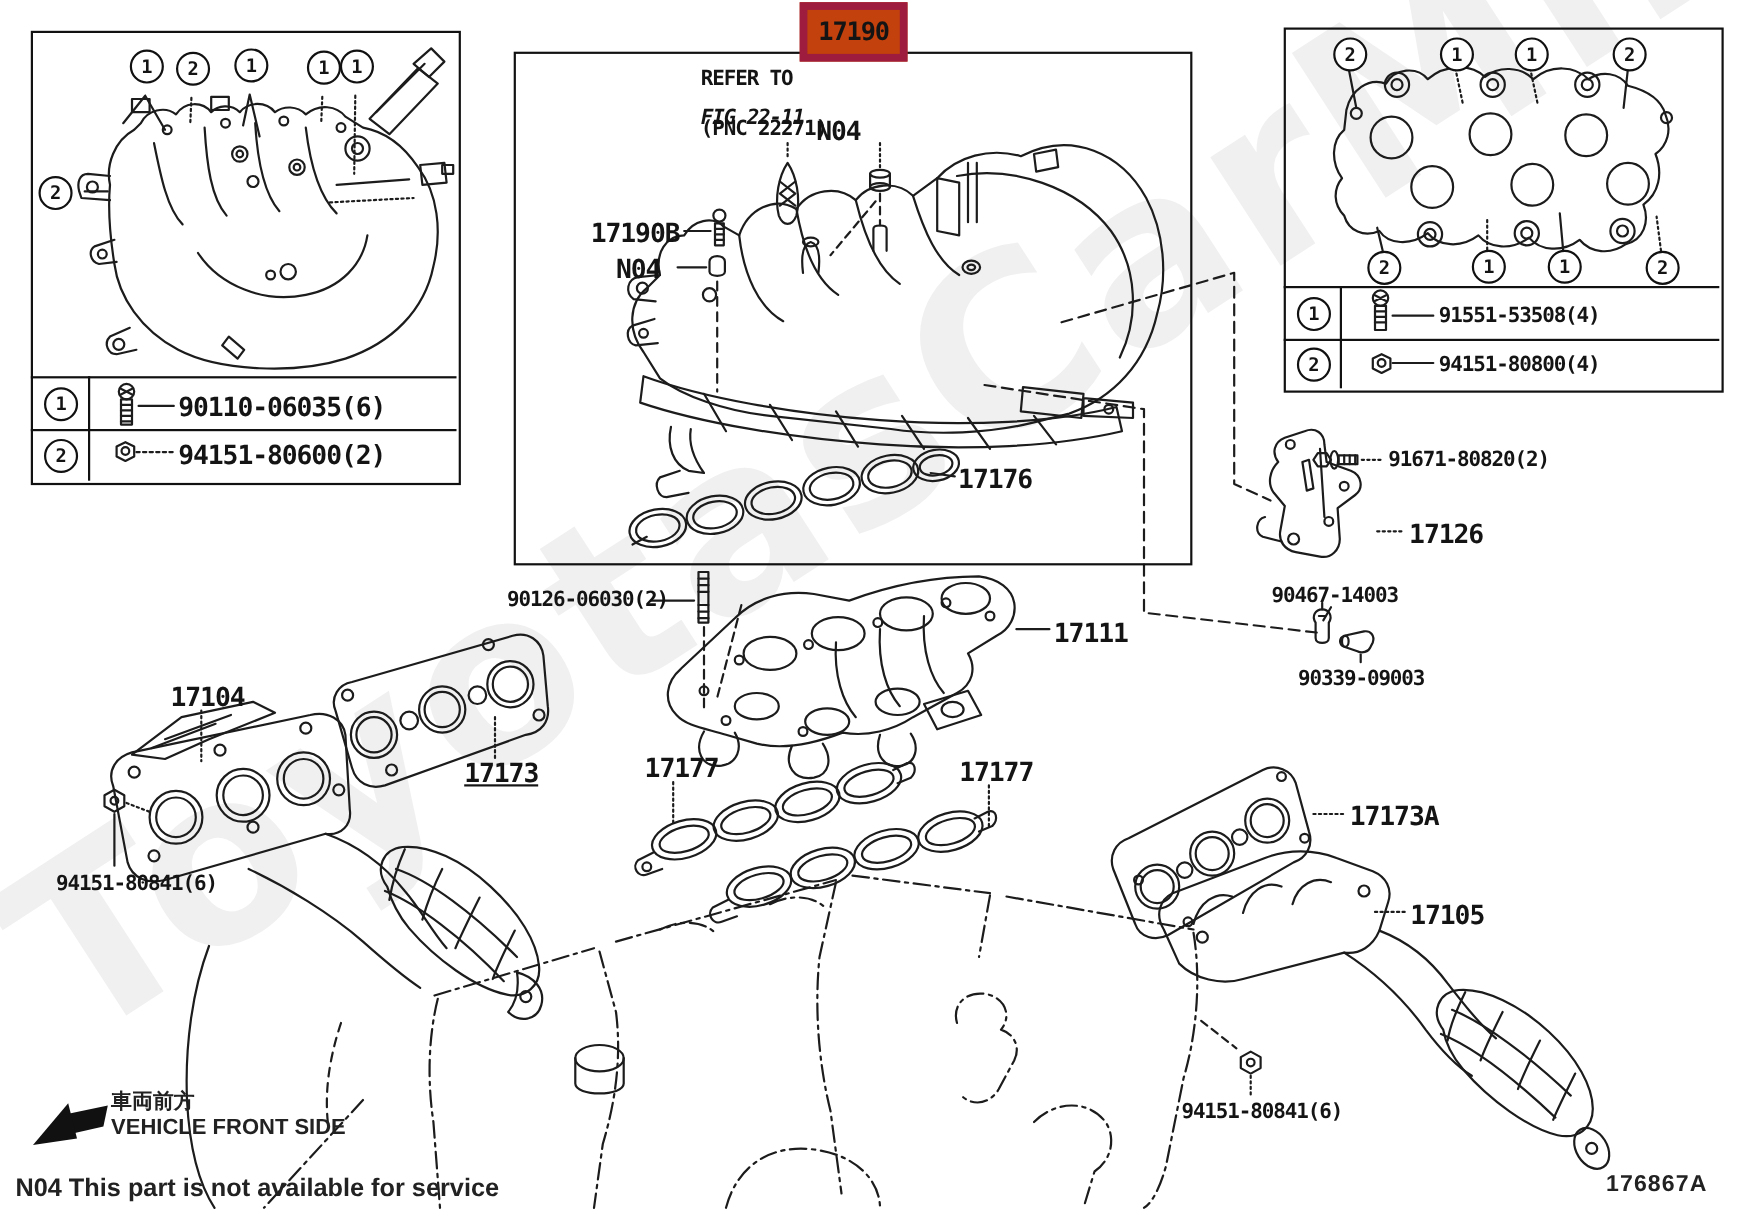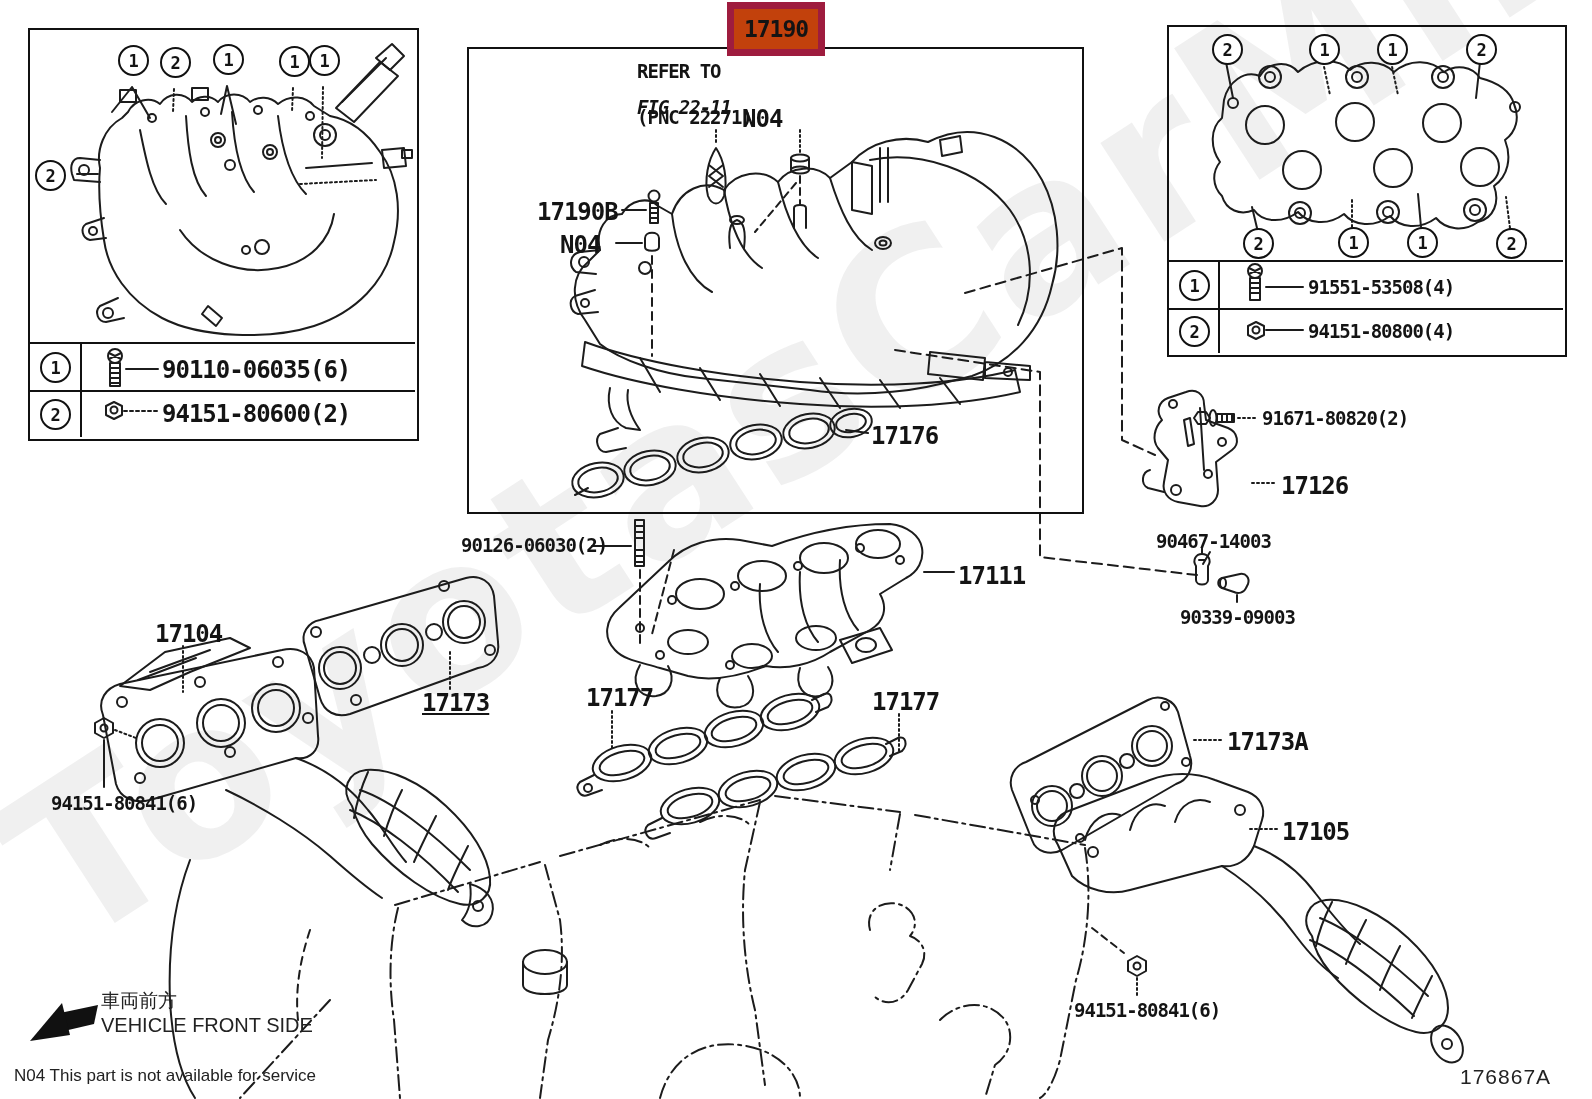--- a/index.html
+++ b/index.html
@@ -17,21 +17,21 @@
   .ref-tag{position:absolute;left:727px;top:2px;width:84px;height:40px;border:7px solid #9e1c3e;
            background:#c2410c;display:flex;align-items:center;justify-content:center;
            font-size:23px;font-weight:bold;letter-spacing:-1px;}
   .callout{position:absolute;width:27px;height:27px;border:2px solid #111;border-radius:50%;
            background:#fff;display:flex;align-items:center;justify-content:center;
            font-size:17px;font-weight:bold;}
   .plabel{position:absolute;font-size:24px;font-weight:bold;letter-spacing:-1px;white-space:nowrap;}
   .plabel.small{font-size:19px;}
   .refertext{position:absolute;font-size:19px;font-weight:bold;letter-spacing:-1px;white-space:nowrap;}
   .sans{position:absolute;font-family:"Liberation Sans","DejaVu Sans",sans-serif;
-        font-weight:normal;letter-spacing:0;white-space:nowrap;color:#222;}
+        font-weight:bold;letter-spacing:0;white-space:nowrap;color:#222;}
 </style>
 </head>
 <body>
 
 <div id="stage">
 
   <div class="watermark">ToyotasCarMine</div>
 
   <svg width="1592" height="1099" viewBox="0 0 1592 1099">
 
@@ -496,16 +496,16 @@
   <div class="plabel small" style="left:1262px;top:407px;">91671-80820(2)</div>
   <div class="plabel" style="left:1281px;top:472px;">17126</div>
   <div class="plabel small" style="left:1156px;top:530px;">90467-14003</div>
   <div class="plabel small" style="left:1180px;top:606px;">90339-09003</div>
   <div class="plabel" style="left:1227px;top:728px;">17173A</div>
   <div class="plabel" style="left:1282px;top:818px;">17105</div>
   <div class="plabel small" style="left:1074px;top:999px;">94151-80841(6)</div>
 
   <div class="sans" style="left:101px;top:988px;font-size:19px;">車両前方</div>
   <div class="sans" style="left:101px;top:1014px;font-size:20px;">VEHICLE FRONT SIDE</div>
-  <div class="sans" style="left:14px;top:1066px;font-size:17px;">N04 This part is not available for service</div>
+  <div class="sans" style="left:14px;top:1066px;font-size:23px;">N04 This part is not available for service</div>
   <div class="sans" style="left:1440px;top:1065px;font-size:21px;letter-spacing:1px;margin-left:20px;">176867A</div>
 
 </div>
 
 </body></html>

